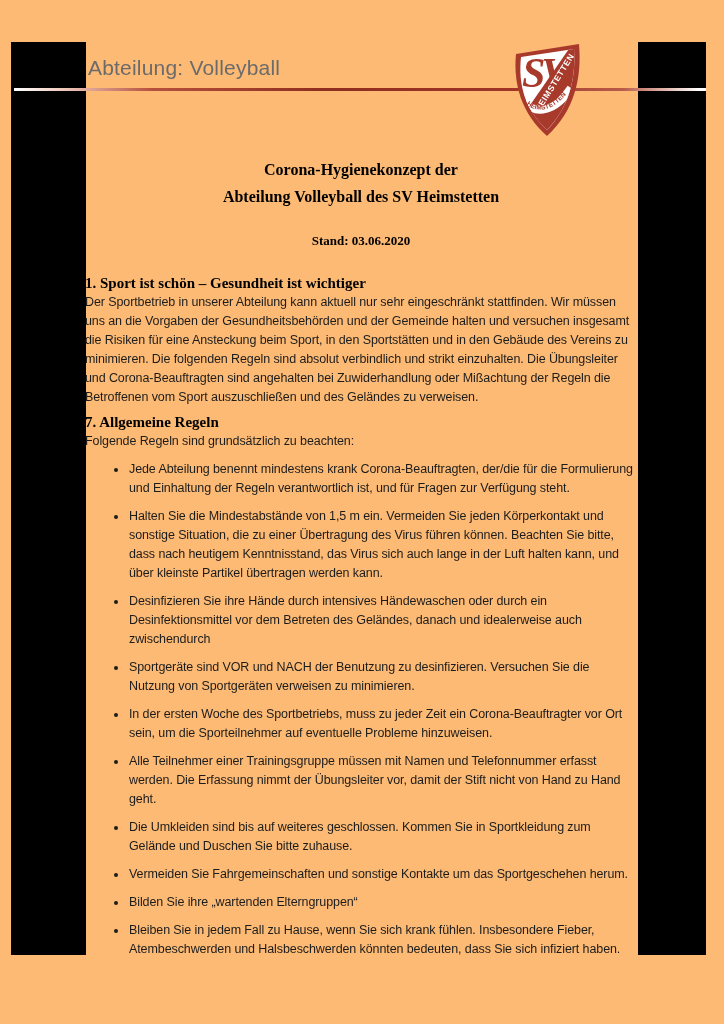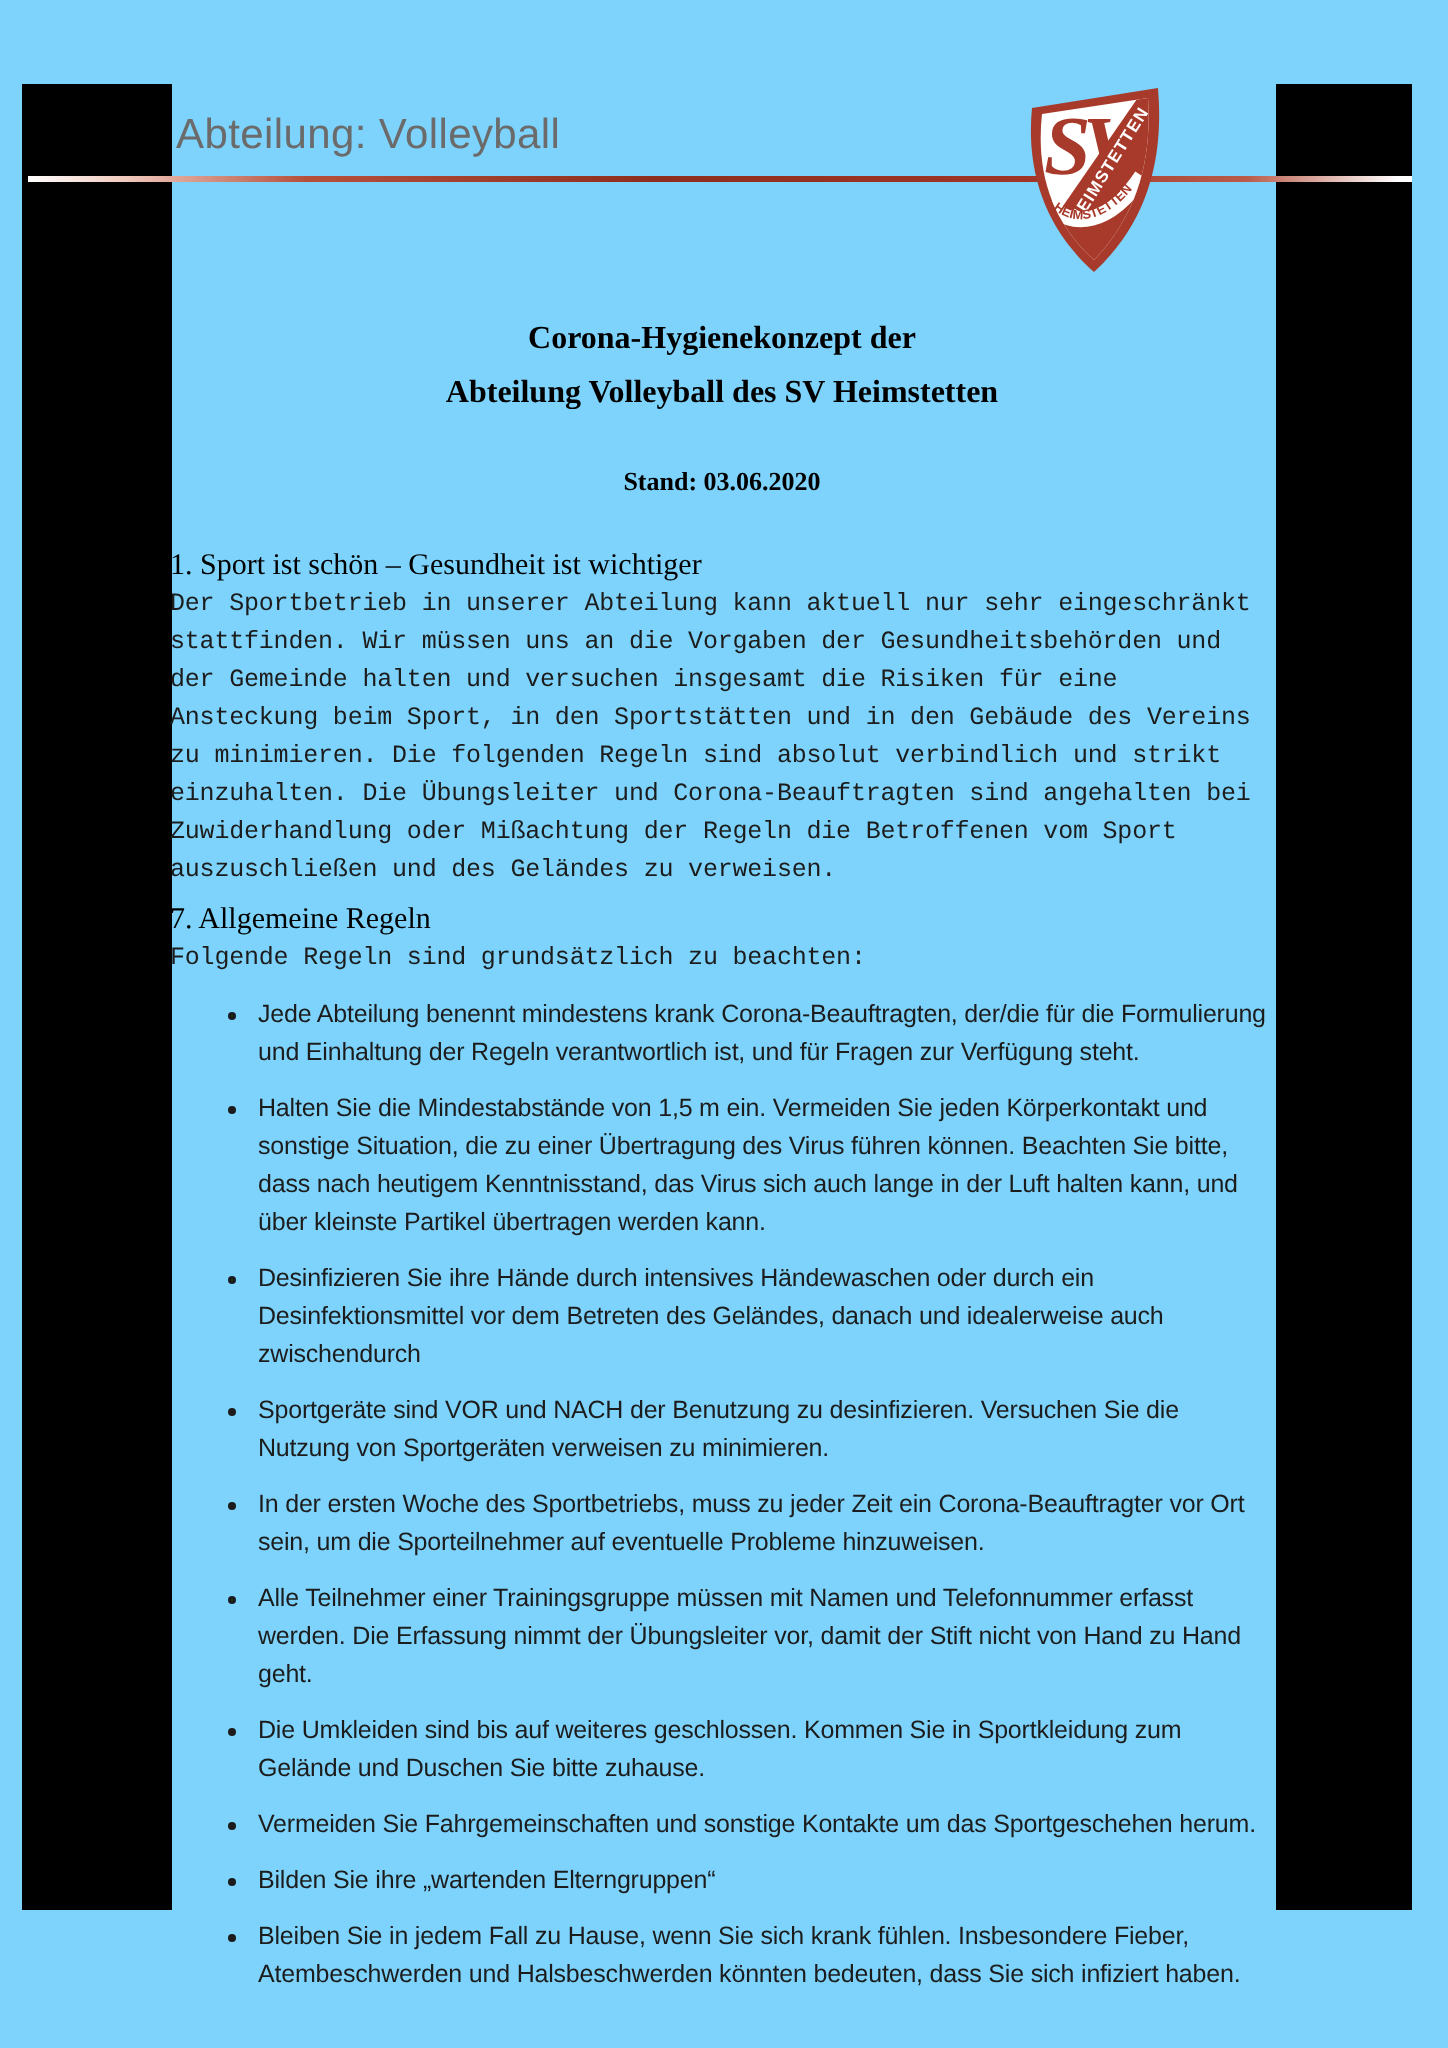--- a/index.html
+++ b/index.html
@@ -1,17 +1,17 @@
 <!DOCTYPE html>
 <html><head>
 <meta charset="utf-8">
 <style>
   html, body { margin:0; padding:0; background:#ffffff; }
   .page {
-    position:relative; width:724px; height:1024px; background:#7dd3fc;
+    position:relative; width:724px; height:1024px; background:#fdba74;
     overflow:hidden; font-family:"Liberation Sans", sans-serif;
   }
   .bar { position:absolute; top:42px; height:913px; background:#000000; }
   .bar-left  { left:11px;  width:75px; }
   .bar-right { left:638px; width:68px; }
 
   .header-label {
     position:absolute; left:88px; top:56px;
     font-family:"Liberation Sans", sans-serif;
     font-size:21px; font-weight:normal; color:#6b6b6b; letter-spacing:0.2px;
@@ -32,25 +32,25 @@
     font-family:"Liberation Serif", serif;
     font-weight:bold; font-size:16px; line-height:27px;
   }
   .stand {
     text-align:center; color:#000000;
     font-family:"Liberation Serif", serif;
     font-weight:bold; font-size:13px; line-height:15px; margin-top:23px;
   }
   .sec-heading {
     font-family:"Liberation Serif", serif; color:#000000;
-    font-weight:normal; font-size:15px; line-height:19px; margin-top:26px;
+    font-weight:bold; font-size:15px; line-height:19px; margin-top:26px;
   }
   .sec-heading.h2 { margin-top:6px; }
   .body-text {
-    font-family:Liberation Mono, monospace;
+    font-family:Liberation Sans, sans-serif;
     font-size:12.5px; line-height:19px; letter-spacing:-0.1px; color:#1c1c1c;
   }
   ul.rules-list { margin:9px 0 0 0; padding:0 0 0 43px; list-style:disc; }
   ul.rules-list li {
     margin:0 0 9px 0; padding-left:1px;
     font-size:12.5px; line-height:19px; letter-spacing:-0.1px; color:#1c1c1c;
   }
 </style>
 </head>
 <body>

